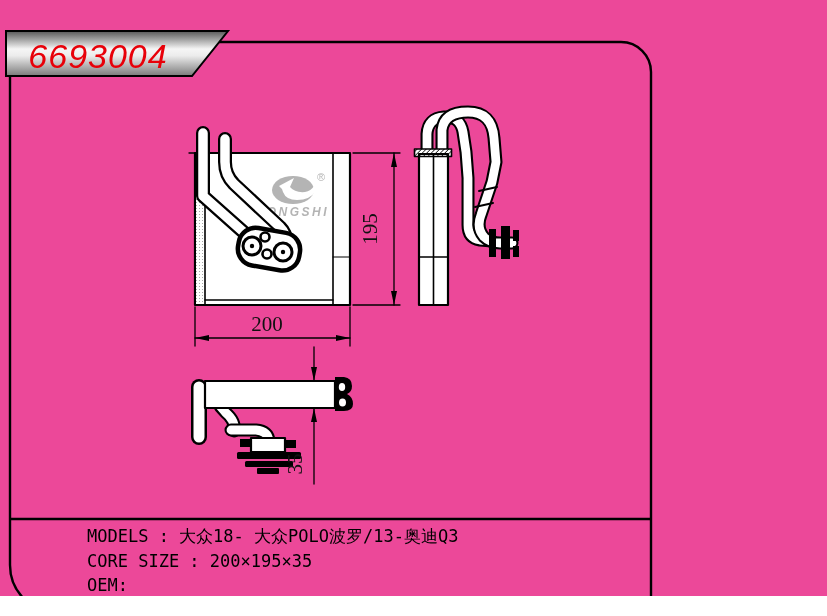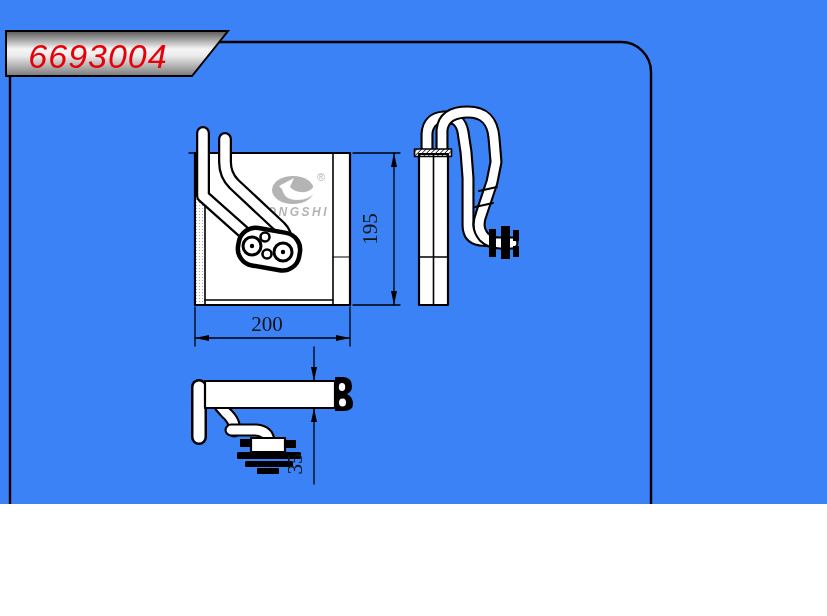--- a/index.html
+++ b/index.html
@@ -1,17 +1,17 @@
 <!DOCTYPE html>
 <html><head>
 <meta charset="utf-8">
 <style>
   html,body{margin:0;padding:0;background:#fff;}
   .canvas{
-    position:relative;width:827px;height:504px;background:#3b82f6;
+    position:relative;width:827px;height:596px;background:#ec4899;
     font-family:"Liberation Sans",sans-serif;overflow:hidden;
   }
   .canvas svg{position:absolute;left:0;top:0;}
   .specs{
     position:absolute;left:87px;top:524px;width:540px;
     font-family:"DejaVu Sans Mono","DejaVu Sans",monospace;
     font-size:17px;line-height:24.5px;color:#000;white-space:nowrap;
   }
   .banner-number{
     font-family:"Liberation Sans",sans-serif;
@@ -167,14 +167,19 @@
       <g stroke="#000" stroke-width="1.3" fill="none">
         <line x1="314" y1="347" x2="314" y2="381"></line>
         <line x1="314" y1="408" x2="314" y2="484"></line>
         <polygon points="314,381 311,367 317,367" fill="#000" stroke="none"></polygon>
         <polygon points="314,408 311,422 317,422" fill="#000" stroke="none"></polygon>
       </g>
       <text class="dim-label" transform="translate(302,464) rotate(-90)" text-anchor="middle">35</text>
     </g>
   </svg>
 
+  <div class="specs">
+    <div>MODELS : 大众18- 大众POLO波罗/13-奥迪Q3</div>
+    <div>CORE SIZE : 200×195×35</div>
+    <div>OEM:</div>
+  </div>
 
 </div>
 
 </body></html>

